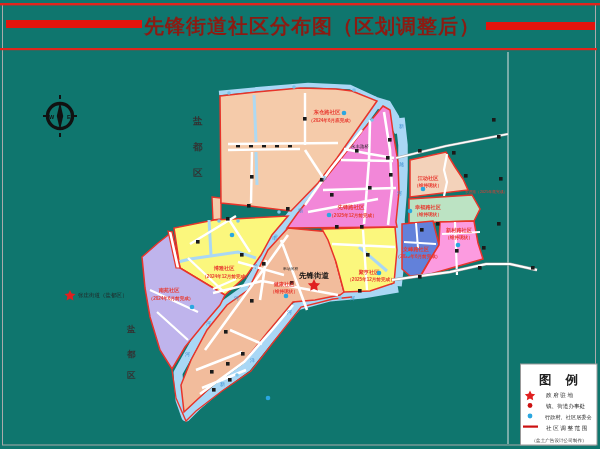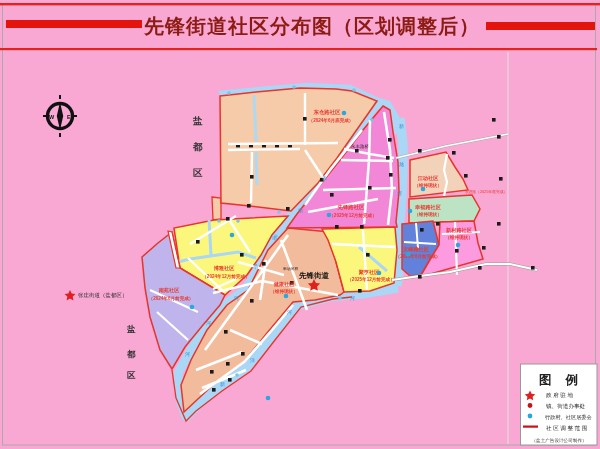--- a/index.html
+++ b/index.html
@@ -1,16 +1,16 @@
 <!DOCTYPE html>
 <html><head>
 <meta charset="utf-8">
 <style>
   html,body{margin:0;padding:0;background:#fff;}
-  #page{position:relative;width:600px;height:449px;background:#f9a8d4;overflow:hidden;
+  #page{position:relative;width:600px;height:449px;background:#0f766e;overflow:hidden;
         font-family:"Liberation Sans", sans-serif;}
   svg{position:absolute;left:0;top:0;}
 </style>
 </head>
 <body>
 <div id="page">
 <svg width="600" height="449" viewBox="0 0 600 449">
 
   <rect x="2.5" y="4" width="593" height="441" fill="none" stroke="#aaaaaa" stroke-width="1"></rect>
 

